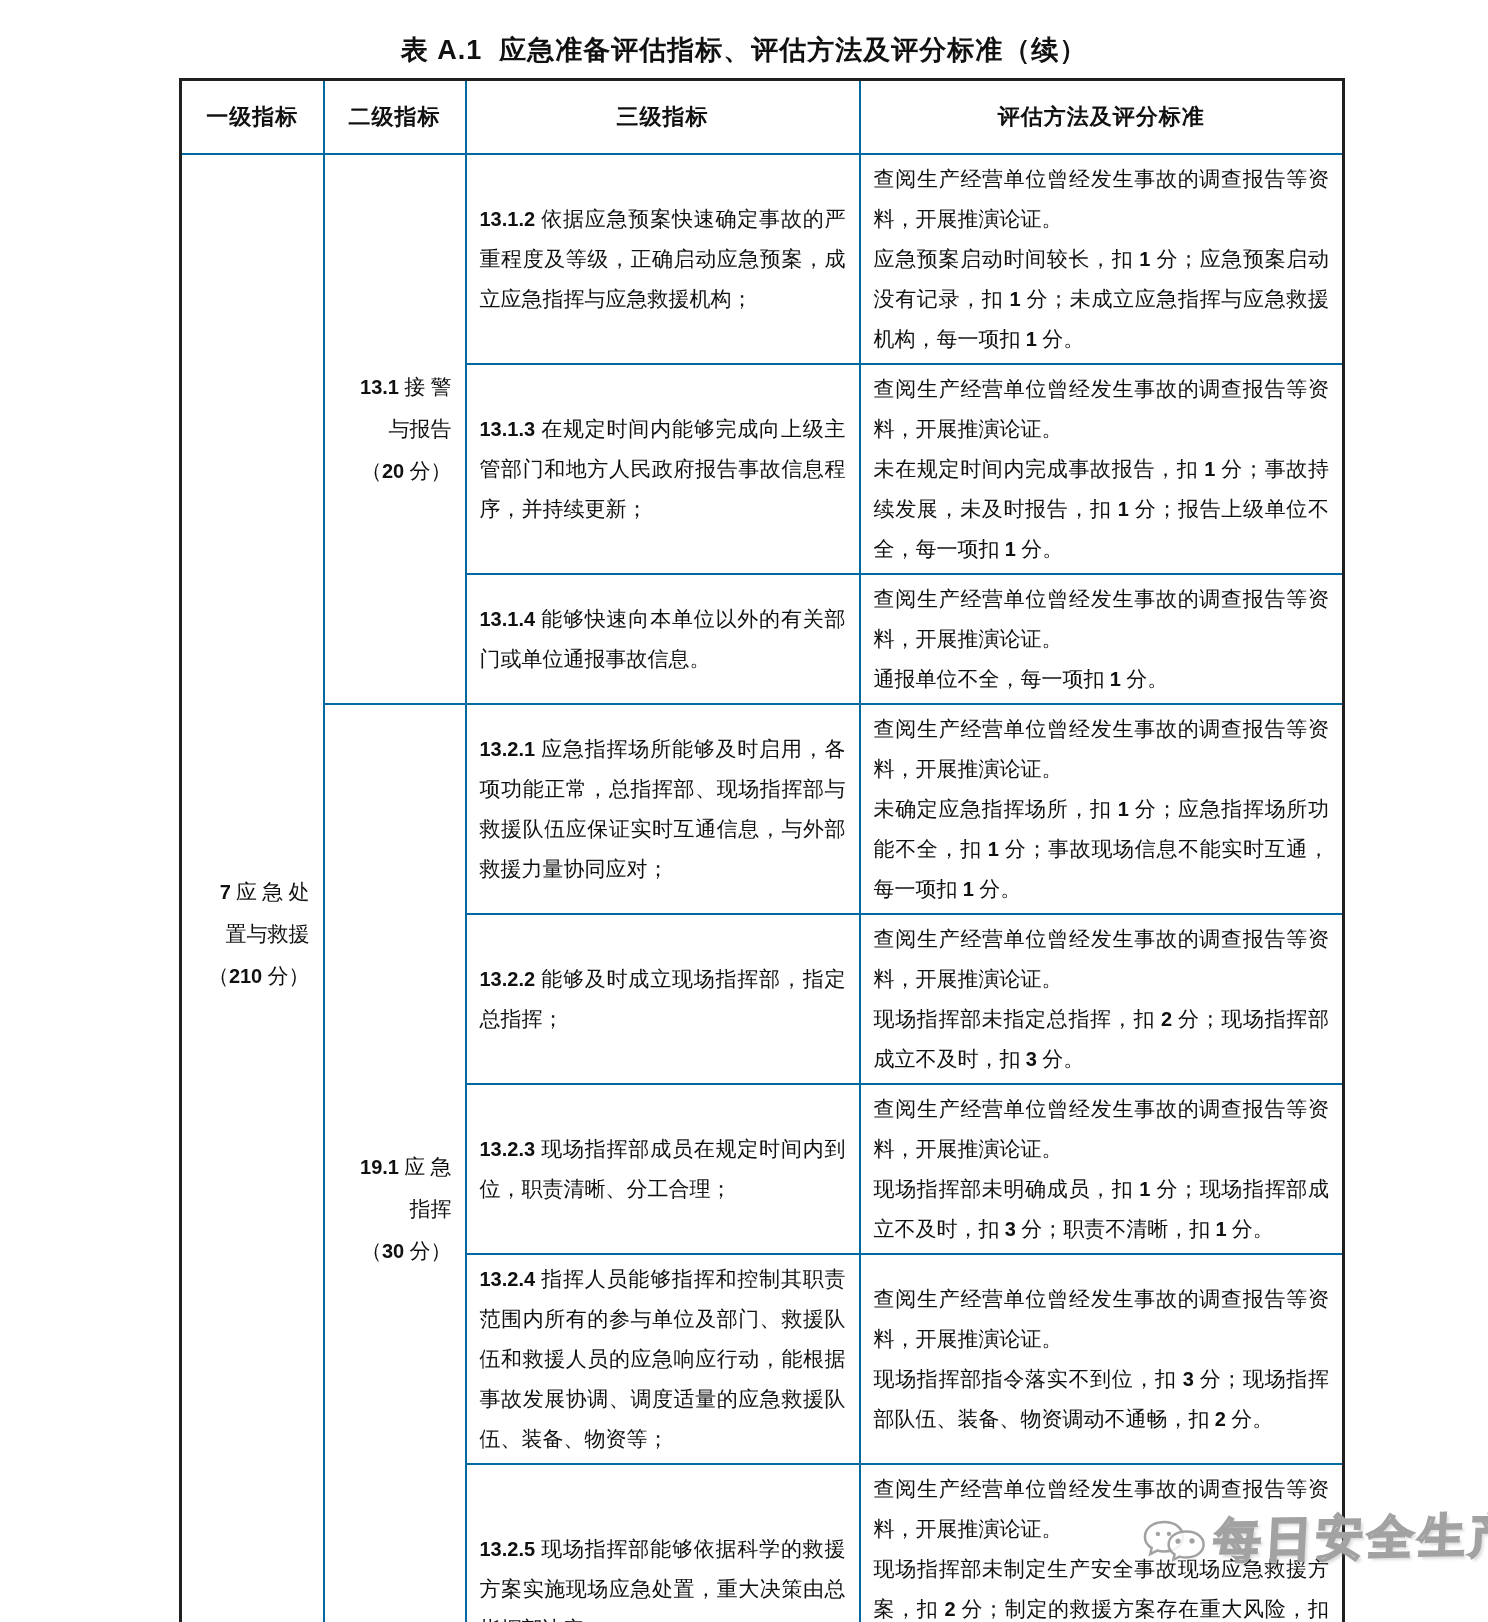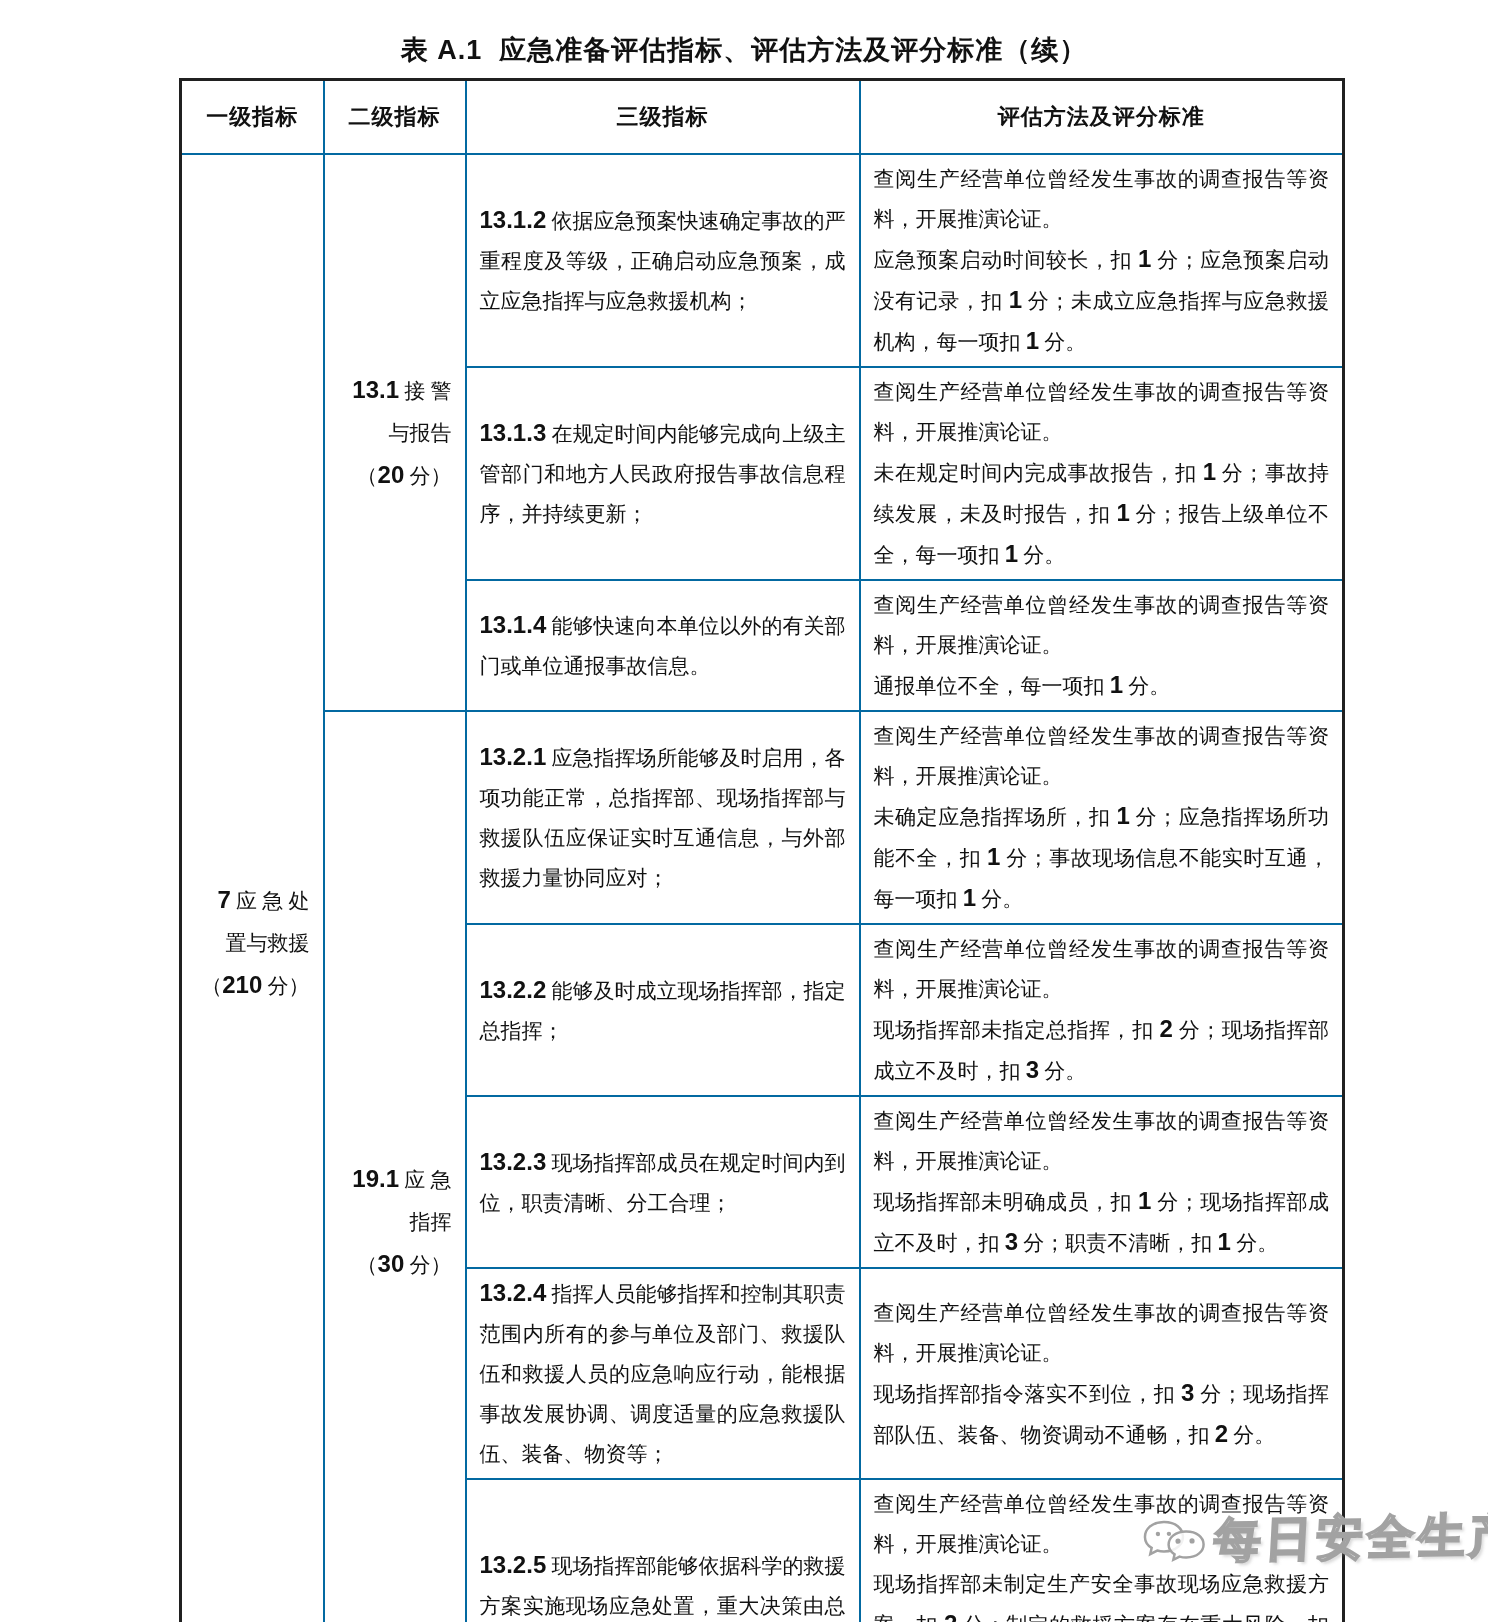--- a/index.html
+++ b/index.html
@@ -56,21 +56,21 @@
   .cell-text {
     white-space: pre-line;
     line-height: 40px;
     text-align: justify;
     text-justify: inter-character;
   }
   .group-cell .cell-text { line-height: 42px; text-align: right; }
   .num {
     font-family: "Liberation Sans", "DejaVu Sans", sans-serif;
     font-weight: 700;
-    font-size: 24px;
+    font-size: 20px;
   }
   
   .watermark {
     position: absolute;
     left: 1142px;
     top: 1505px;
     display: flex;
     align-items: center;
     z-index: 5;
     transform: rotate(-1deg);

